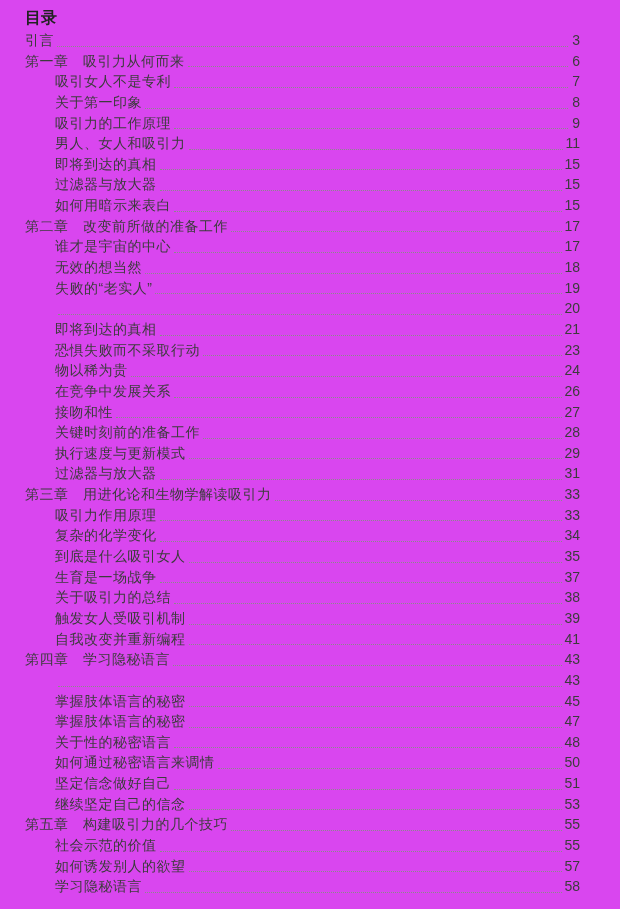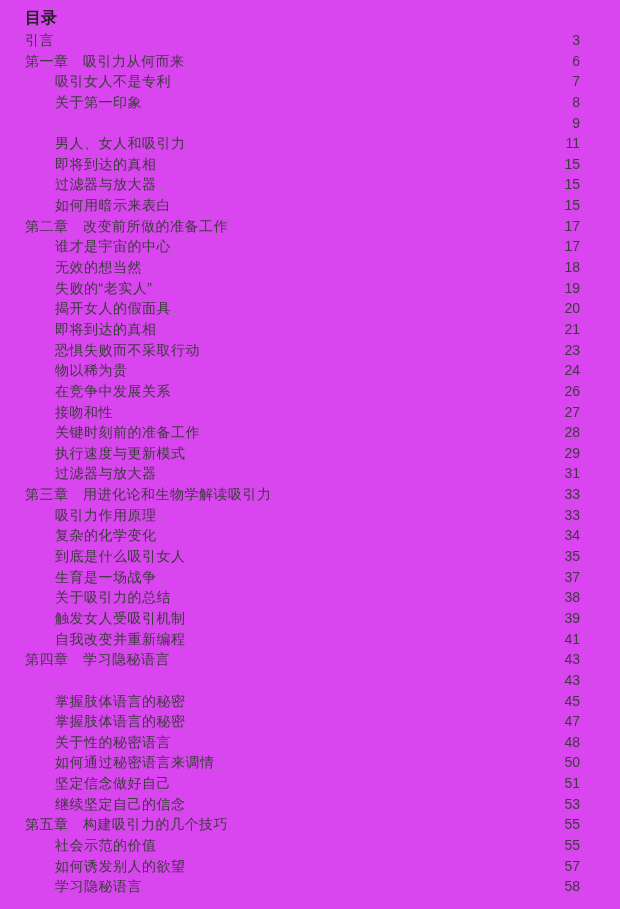--- a/index.html
+++ b/index.html
@@ -78,20 +78,21 @@
         <span class="label">吸引女人不是专利</span>
         <span class="leader"></span>
         <span class="pageno">7</span>
       </div>
       <div class="row indent">
         <span class="label">关于第一印象</span>
         <span class="leader"></span>
         <span class="pageno">8</span>
       </div>
       <div class="row indent">
+        <span class="label">吸引力的工作原理</span>
         <span class="leader"></span>
         <span class="pageno">9</span>
       </div>
       <div class="row indent">
         <span class="label">男人、女人和吸引力</span>
         <span class="leader"></span>
         <span class="pageno">11</span>
       </div>
       <div class="row indent">
         <span class="label">即将到达的真相</span>
@@ -122,21 +123,20 @@
         <span class="label">无效的想当然</span>
         <span class="leader"></span>
         <span class="pageno">18</span>
       </div>
       <div class="row indent">
         <span class="label">失败的“老实人”</span>
         <span class="leader"></span>
         <span class="pageno">19</span>
       </div>
       <div class="row indent">
-        <span class="label">揭开女人的假面具</span>
         <span class="leader"></span>
         <span class="pageno">20</span>
       </div>
       <div class="row indent">
         <span class="label">即将到达的真相</span>
         <span class="leader"></span>
         <span class="pageno">21</span>
       </div>
       <div class="row indent">
         <span class="label">恐惧失败而不采取行动</span>

